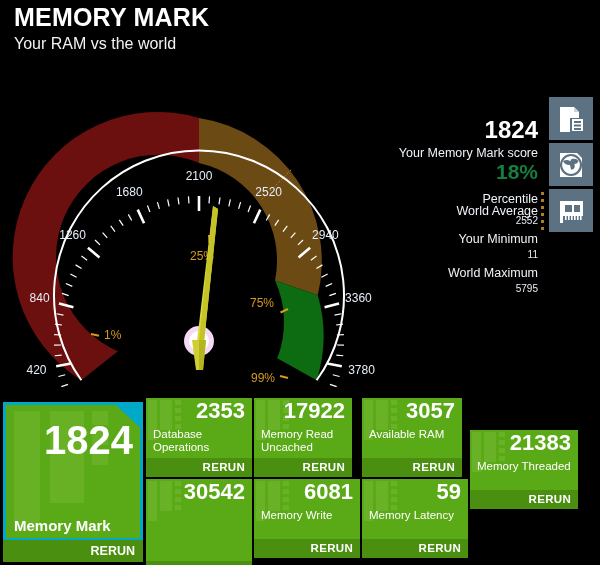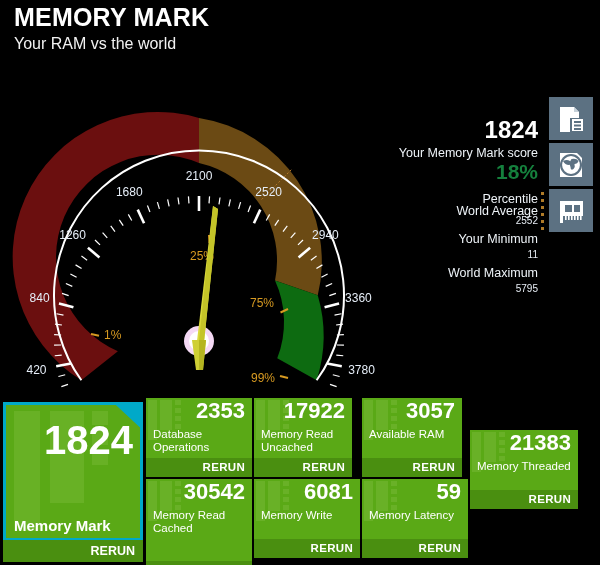--- a/index.html
+++ b/index.html
@@ -362,21 +362,20 @@
         <div class="wm"><svg width="34" height="40" viewBox="0 0 34 40">
             <rect x="0" y="0" width="9" height="40" fill="#9fd163"></rect>
             <rect x="12" y="0" width="12" height="30" fill="#9fd163"></rect>
             <path d="M12 30 a6 6 0 0 1 12 0 Z" fill="#9fd163"></path>
             <rect x="27" y="0" width="6" height="5" fill="#9fd163"></rect>
             <rect x="27" y="8" width="6" height="5" fill="#9fd163"></rect>
             <rect x="27" y="16" width="6" height="5" fill="#9fd163"></rect>
             <rect x="27" y="24" width="6" height="5" fill="#9fd163"></rect>
           </svg></div>
         <div class="num">30542</div>
-        <div class="cname">Memory Read Cached</div>
         <div class="rerun">RERUN</div>
       </div>
       <div class="card" style="left: 254px; top: 87px; width: 106px; height: 79px;">
         <div class="wm"><svg width="34" height="40" viewBox="0 0 34 40">
             <rect x="0" y="0" width="9" height="40" fill="#9fd163"></rect>
             <rect x="12" y="0" width="12" height="30" fill="#9fd163"></rect>
             <path d="M12 30 a6 6 0 0 1 12 0 Z" fill="#9fd163"></path>
             <rect x="27" y="0" width="6" height="5" fill="#9fd163"></rect>
             <rect x="27" y="8" width="6" height="5" fill="#9fd163"></rect>
             <rect x="27" y="16" width="6" height="5" fill="#9fd163"></rect>

